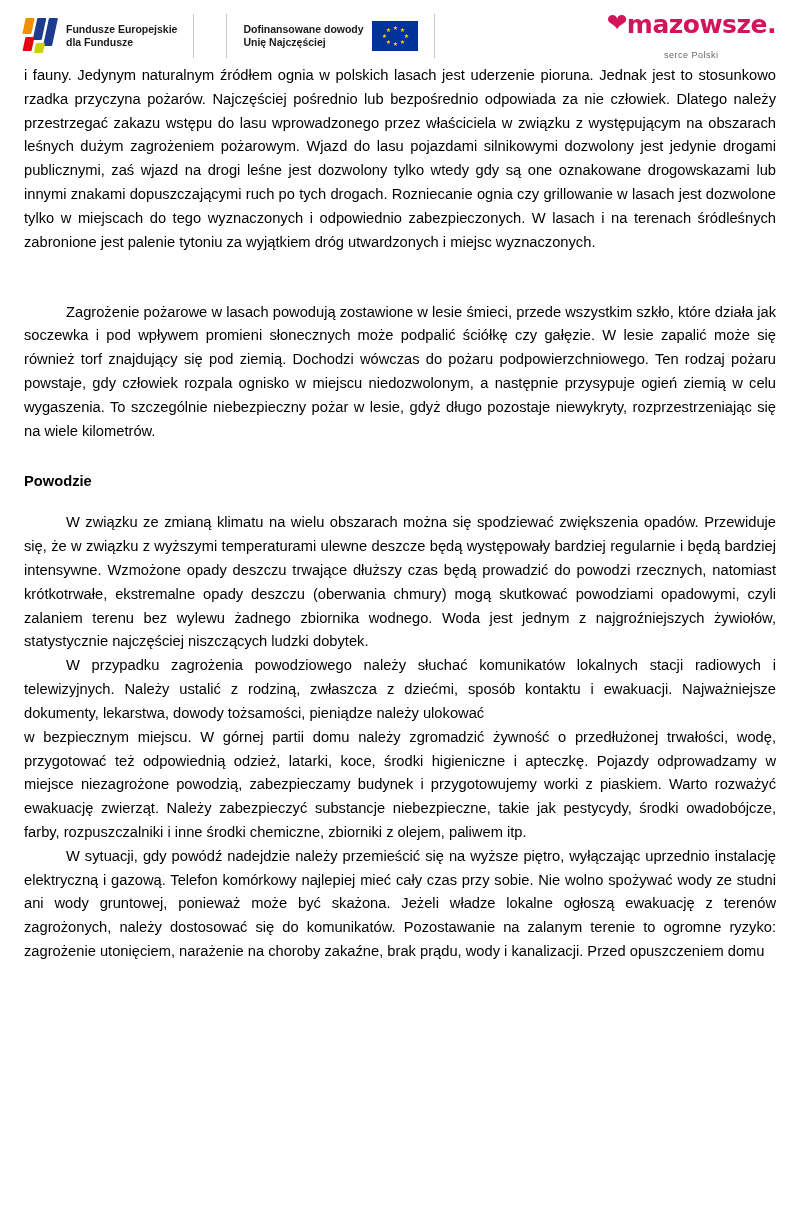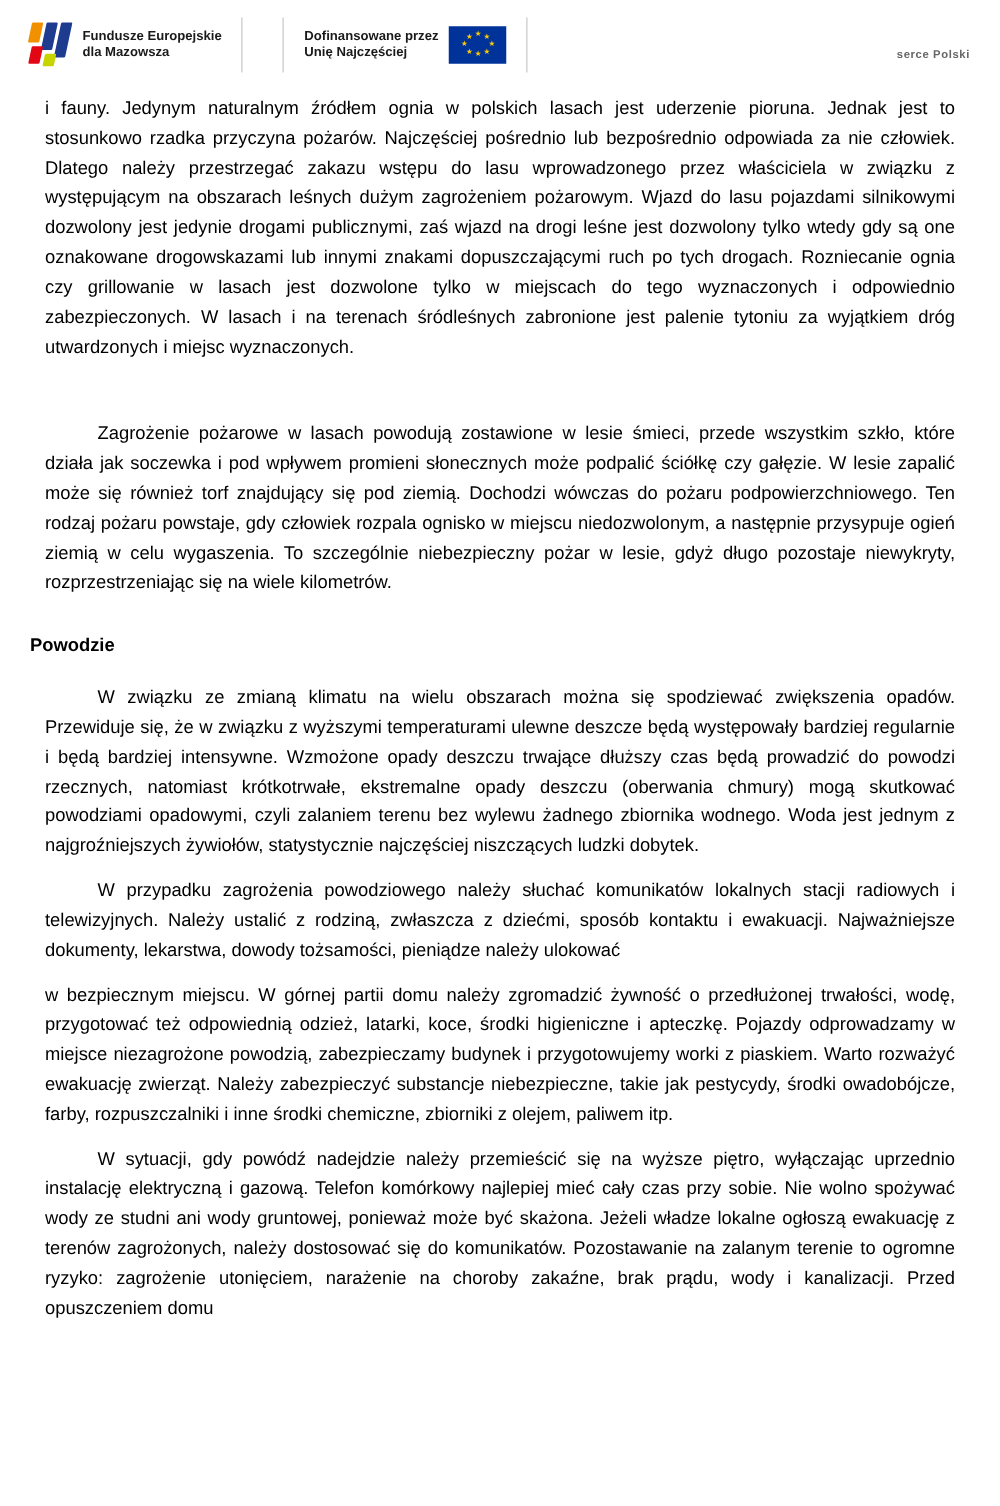--- a/index.html
+++ b/index.html
@@ -100,35 +100,34 @@
     font-size: 25px;
     font-weight: 700;
     color: #d4145a;
     letter-spacing: -0.5px;
   }
   .mazowsze .sub {
     font-size: 9px;
     color: #666;
     letter-spacing: 0.5px;
     margin-top: 14px;
-    font-weight: bold;
   }
   .heart {
     display: inline-block;
     color: #d4145a;
     transform: translateY(-2px);
   }
 
   
   .content {
     padding: 0 24px;
     box-sizing: border-box;
   }
   p.body {
-    margin: 12px;
+    margin: 0;
     font-size: 14.7px;
     line-height: 1.62;
     text-align: justify;
     text-justify: inter-word;
     hyphens: none;
   }
   p.indent { text-indent: 42px; }
   p.gap-top-lg { margin-top: 46px; }
   h2.section {
     margin: 30px 0 22px 0;
@@ -144,45 +143,46 @@
   <div class="logo-strip">
 
     <div class="logo-block">
       <div class="eu-funds-flag">
         <span class="bar b1"></span>
         <span class="bar b2"></span>
         <span class="bar b3"></span>
         <span class="bar b4"></span>
         <span class="bar b5"></span>
       </div>
-      <div class="logo-text"><span>Fundusze Europejskie</span><br><span>dla Mazowsza</span></div>
+      <div class="logo-text"><span>Fundusze Europejskie</span><br><span>dla Fundusze</span></div>
     </div>
 
     <div class="logo-sep"></div>
 
 
     <div class="logo-sep"></div>
 
     <div class="logo-block">
-      <div class="logo-text"><span>Dofinansowane przez</span><br><span>Unię Najczęściej</span></div>
+      <div class="logo-text"><span>Dofinansowane dowody</span><br><span>Unię Najczęściej</span></div>
       <div class="eu-flag">
         <span class="star" style="left:21px; top:4px;">★</span>
         <span class="star" style="left:28px; top:6px;">★</span>
         <span class="star" style="left:32px; top:12px;">★</span>
         <span class="star" style="left:28px; top:18px;">★</span>
         <span class="star" style="left:21px; top:20px;">★</span>
         <span class="star" style="left:14px; top:18px;">★</span>
         <span class="star" style="left:10px; top:12px;">★</span>
         <span class="star" style="left:14px; top:6px;">★</span>
       </div>
     </div>
 
     <div class="logo-sep"></div>
 
     <div class="mazowsze">
+      <div class="word"><span class="heart">❤</span><span>mazowsze.</span></div>
       <div class="sub">serce Polski</div>
     </div>
   </div>
 
   <div class="content">
 
     <p class="body">i fauny. Jedynym naturalnym źródłem ognia w polskich lasach jest uderzenie pioruna. Jednak jest to stosunkowo rzadka przyczyna pożarów. Najczęściej pośrednio lub bezpośrednio odpowiada za nie człowiek. Dlatego należy przestrzegać zakazu wstępu do lasu wprowadzonego przez właściciela w związku z występującym na obszarach leśnych dużym zagrożeniem pożarowym. Wjazd do lasu pojazdami silnikowymi dozwolony jest jedynie drogami publicznymi, zaś wjazd na drogi leśne jest dozwolony tylko wtedy gdy są one oznakowane drogowskazami lub innymi znakami dopuszczającymi ruch po tych drogach. Rozniecanie ognia czy grillowanie w lasach jest dozwolone tylko w miejscach do tego wyznaczonych i odpowiednio zabezpieczonych. W lasach i na terenach śródleśnych zabronione jest palenie tytoniu za wyjątkiem dróg utwardzonych i miejsc wyznaczonych.</p>
 
     <p class="body indent gap-top-lg">Zagrożenie pożarowe w lasach powodują zostawione w lesie śmieci, przede wszystkim szkło, które działa jak soczewka i pod wpływem promieni słonecznych może podpalić ściółkę czy gałęzie. W lesie zapalić może się również torf znajdujący się pod ziemią.  Dochodzi wówczas do pożaru podpowierzchniowego. Ten rodzaj pożaru powstaje, gdy człowiek rozpala ognisko w miejscu niedozwolonym, a następnie przysypuje ogień ziemią w celu wygaszenia. To szczególnie niebezpieczny pożar w lesie, gdyż długo pozostaje niewykryty, rozprzestrzeniając się na wiele kilometrów.</p>
 

